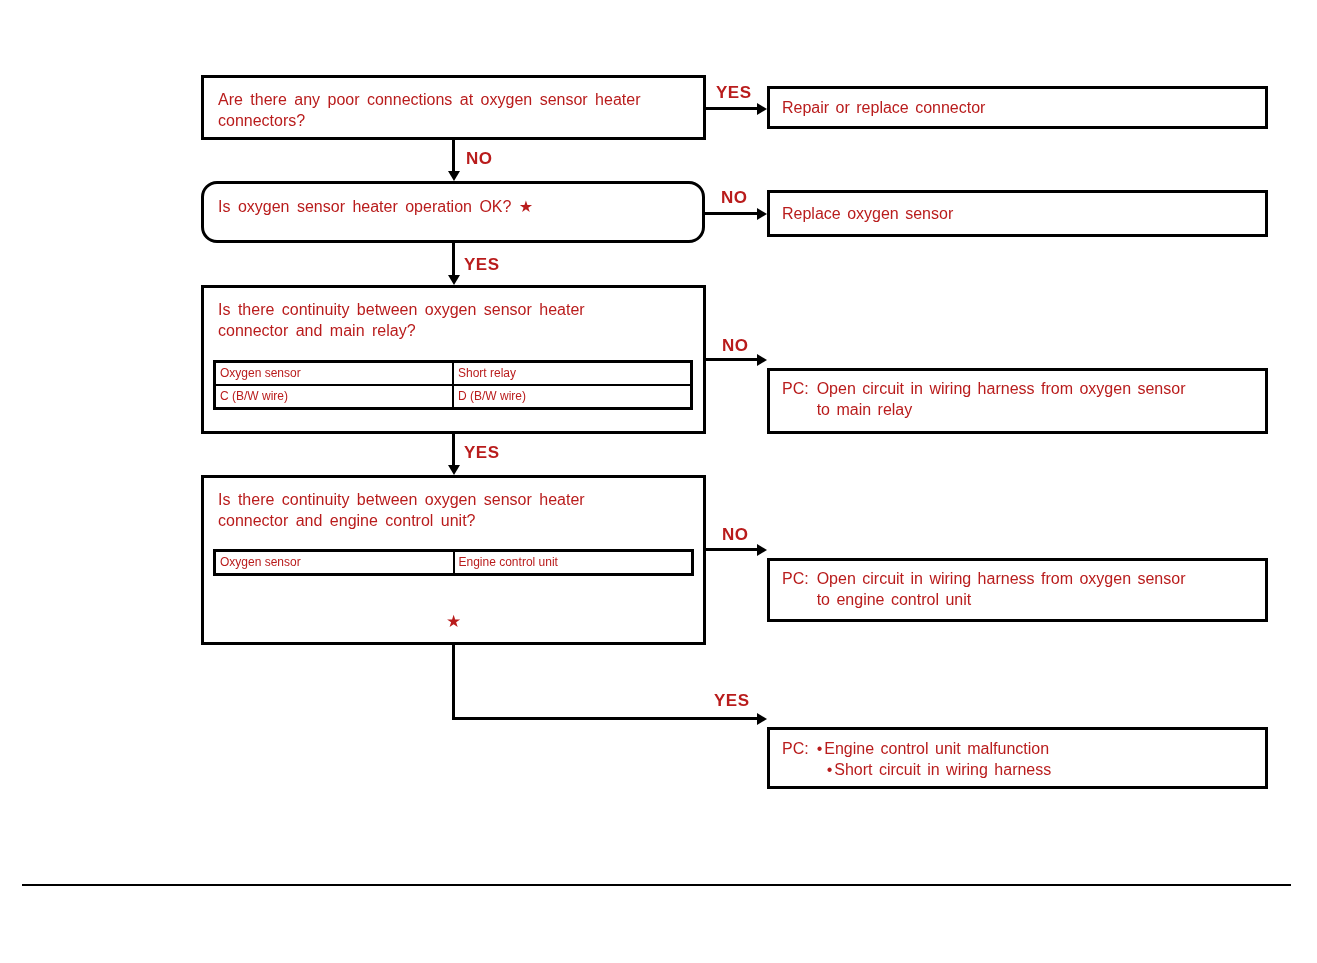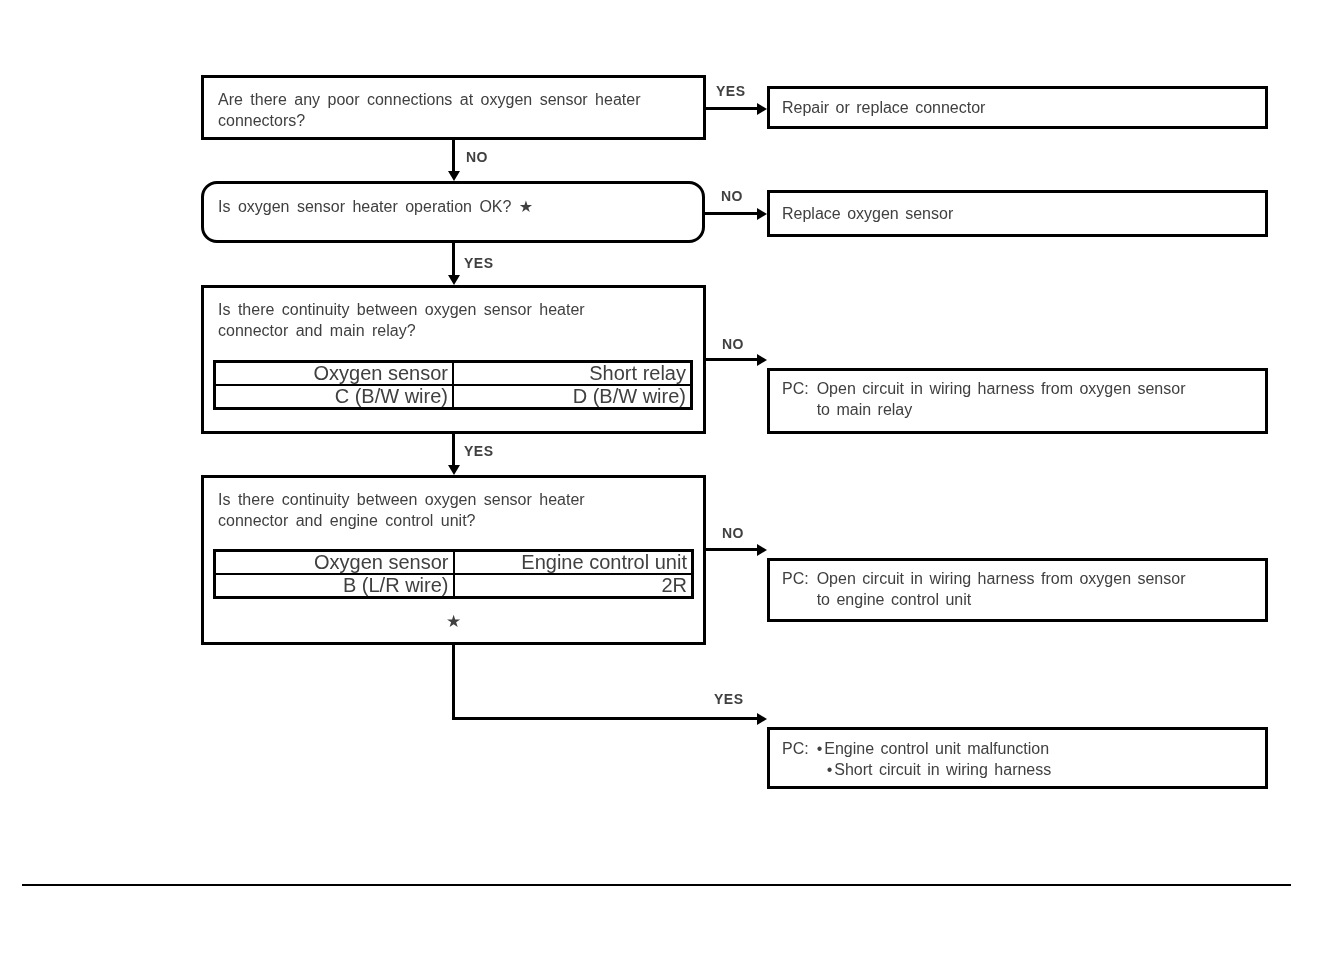--- a/index.html
+++ b/index.html
@@ -1,31 +1,31 @@
 <!DOCTYPE html>
 <html><head>
 <meta charset="utf-8">
 <style>
   html,body{margin:0;padding:0;background:#fff;}
   .stage{
     position:relative;width:1317px;height:963px;background:#ffffff;
-    font-family:"Liberation Sans", sans-serif;color:#404040;overflow:hidden;
+    font-family:"Liberation Sans", sans-serif;color:#b91c1c;overflow:hidden;
   }
   
   .qbox{
     position:absolute;border:3px solid #000;background:#fff;box-sizing:border-box;
   }
   .qtext{
     padding:11px 14px 0 14px;font-size:16px;line-height:21px;
     white-space:pre-line;word-spacing:3px;
   }
   
   .tbl{
     position:absolute;border-collapse:collapse;table-layout:fixed;
-    font-size:20px;text-align:right;
+    font-size:12px;text-align:left;
   }
   .tbl td{border:2px solid #000;height:19px;line-height:19px;padding:1px 4px;}
   .tbl{border:3px solid #000;}
   .star-note{
     position:absolute;left:0;right:0;text-align:center;font-size:17px;
   }
   
   .rbox{
     position:absolute;border:3px solid #000;background:#fff;box-sizing:border-box;
     display:flex;align-items:center;font-size:16px;word-spacing:2px;
@@ -45,21 +45,21 @@
   .arrow-down{
     position:absolute;width:0;height:0;
     border-left:6px solid transparent;border-right:6px solid transparent;
     border-top:10px solid #000;
   }
   .arrow-right{
     position:absolute;width:0;height:0;
     border-top:6px solid transparent;border-bottom:6px solid transparent;
     border-left:10px solid #000;
   }
-  .lbl{position:absolute;font-weight:bold;font-size:14px;letter-spacing:0.5px;}
+  .lbl{position:absolute;font-weight:bold;font-size:17px;letter-spacing:0.5px;}
   
   .footnote{position:absolute;left:38px;top:858px;font-size:18px;word-spacing:2px;}
   .footer-rule{position:absolute;left:22px;top:884px;width:1269px;height:2px;background:#000;}
 </style>
 </head>
 <body>
 
 <div class="stage">
 
   <div class="qbox" style="left:201px;top:75px;width:505px;height:65px;">
@@ -89,24 +89,20 @@
   </div>
 
   <div class="qbox" style="left:201px;top:475px;width:505px;height:170px;">
     <div class="qtext">Is there continuity between oxygen sensor heater
 connector and engine control unit?</div>
     <table class="tbl" style="left:9px;top:71px;width:481px;">
       <tbody>
         <tr>
           <td>Oxygen sensor</td>
           <td>Engine control unit</td>
-        </tr>
-        <tr>
-          <td>B (L/R wire)</td>
-          <td>2R</td>
         </tr>
       </tbody>
     </table>
     <div class="star-note" style="top:133px;">★</div>
   </div>
 
   <div class="rbox" style="left:767px;top:86px;width:501px;height:43px;">
     <div class="rtext">Repair or replace connector</div>
   </div>
 

